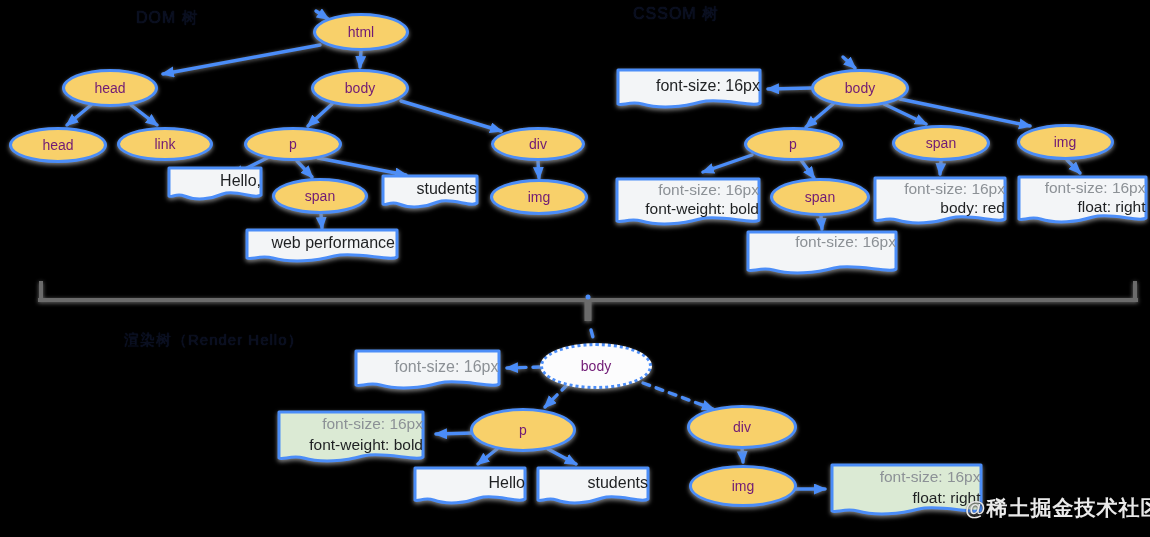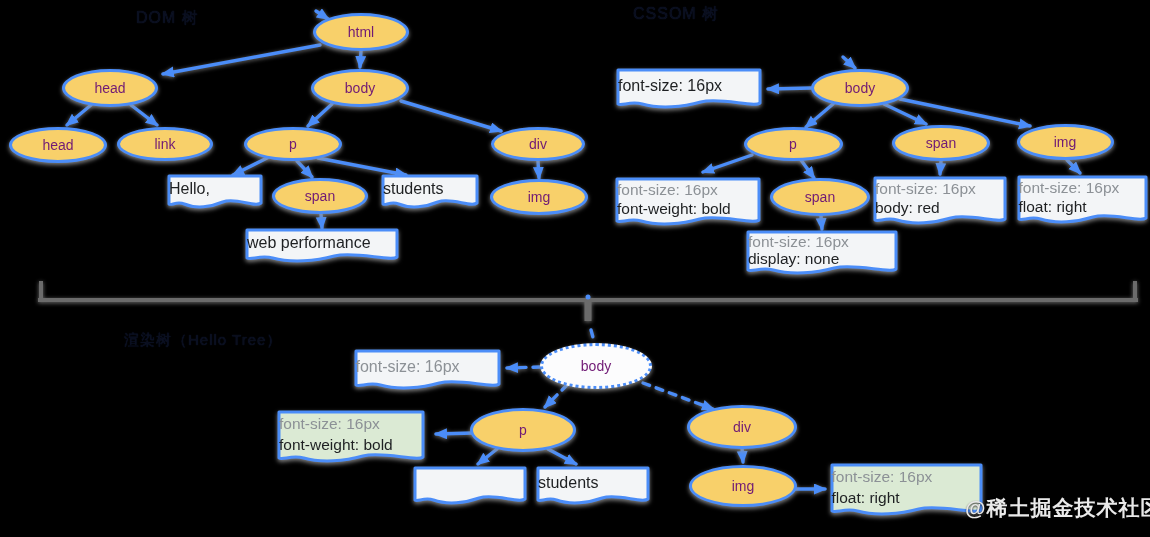--- a/index.html
+++ b/index.html
@@ -7,21 +7,21 @@
          font-family:"Liberation Sans",sans-serif;}
   #edges{position:absolute;left:0;top:0;z-index:1;
          filter:drop-shadow(0 1px 2px rgba(150,150,150,0.75));}
   .node{position:absolute;z-index:2;box-sizing:border-box;
         filter:drop-shadow(0 2px 2px rgba(150,150,150,0.85));}
   .ellipse{border-radius:50%;display:flex;align-items:center;justify-content:center;
            border:3px solid #4B8DF8;background:#F8D06A;}
   .ellipse.dotted{border-style:dotted;background:#FCFCFD;}
   .ellipse .lab{font-size:14px;color:#701a75;}
   .notebox svg{display:block;overflow:visible;}
-  .notebox .lines{position:absolute;left:2px;right:2px;top:3px;text-align:left;}
+  .notebox .lines{position:absolute;left:2px;right:2px;top:3px;text-align:right;}
   .tone-dark{color:#1E2022;}
   .tone-gray{color:#8C9196;}
   .label{position:absolute;z-index:3;color:#0a0e1c;font-size:16px;letter-spacing:1px;
          text-shadow:0 0 1px #16224a;white-space:nowrap;}
   #lbl-dom{left:136px;top:8px;}
   #lbl-cssom{left:633px;top:4px;}
   #lbl-render{left:124px;top:331px;font-size:15px;}
   .watermark{position:absolute;z-index:4;left:965px;top:494px;color:#e9e9e9;
              font-weight:bold;font-size:21px;letter-spacing:1px;
              text-shadow:0 1px 2px rgba(0,0,0,0.85);white-space:nowrap;}
@@ -88,21 +88,21 @@
       </div>
       <div class="node ellipse" style="left: 117px; top: 127px; width: 96px; height: 34px;">
         <span class="lab">link</span>
       </div>
       <div class="node ellipse" style="left: 244px; top: 127px; width: 98px; height: 34px;">
         <span class="lab">p</span>
       </div>
       <div class="node ellipse" style="left: 491px; top: 127px; width: 94px; height: 34px;">
         <span class="lab">div</span>
       </div>
-      <div class="node notebox" style="left: 167px; top: 174px; width: 96px; height: 38px;">
+      <div class="node notebox" style="left: 167px; top: 166px; width: 96px; height: 38px;">
         <svg width="96" height="38" viewBox="0 0 96 38">
           <path d="M2 2 L94 2 L94 29 C 88 34 69.12 23 55.67999999999999 28 C 44.160000000000004 33 28.799999999999997 35 17.28 30 C 9.600000000000001 27 3.84 32 2 30 Z" fill="#F3F5F7" stroke="#4B8DF8" stroke-width="3" stroke-linejoin="round"></path>
         </svg>
         <div class="lines">
           <div class="tone-dark" style="line-height: 24px; font-size: 16px;">Hello,</div>
         </div>
       </div>
       <div class="node ellipse" style="left: 272px; top: 178px; width: 96px; height: 36px;">
         <span class="lab">span</span>
       </div>
@@ -174,21 +174,20 @@
           <div class="tone-gray" style="line-height: 19px; font-size: 15.5px;">font-size: 16px</div>
           <div class="tone-dark" style="line-height: 19px; font-size: 15.5px;">float: right</div>
         </div>
       </div>
       <div class="node notebox" style="left: 746px; top: 230px; width: 152px; height: 48px;">
         <svg width="152" height="48" viewBox="0 0 152 48">
           <path d="M2 2 L150 2 L150 39 C 144 44 109.44 33 88.16 38 C 69.92 43 45.6 45 27.36 40 C 15.200000000000001 37 6.08 42 2 40 Z" fill="#F3F5F7" stroke="#4B8DF8" stroke-width="3" stroke-linejoin="round"></path>
         </svg>
         <div class="lines">
           <div class="tone-gray" style="line-height: 17px; font-size: 15.5px;">font-size: 16px</div>
-          <div class="tone-dark" style="line-height: 17px; font-size: 15.5px;">display: none</div>
         </div>
       </div>
       <div class="node notebox" style="left: 353.5px; top: 349px; width: 147px; height: 44px;">
         <svg width="147" height="44" viewBox="0 0 147 44">
           <path d="M2 2 L145 2 L145 35 C 139 40 105.83999999999999 29 85.25999999999999 34 C 67.62 39 44.1 41 26.459999999999997 36 C 14.700000000000001 33 5.88 38 2 36 Z" fill="#F3F5F7" stroke="#4B8DF8" stroke-width="3" stroke-linejoin="round"></path>
         </svg>
         <div class="lines">
           <div class="tone-gray" style="line-height: 30px; font-size: 16px;">font-size: 16px</div>
         </div>
       </div>
@@ -204,20 +203,23 @@
         </svg>
         <div class="lines">
           <div class="tone-gray" style="line-height: 21px; font-size: 15.5px;">font-size: 16px</div>
           <div class="tone-dark" style="line-height: 21px; font-size: 15.5px;">font-weight: bold</div>
         </div>
       </div>
       <div class="node notebox" style="left: 413px; top: 466px; width: 114px; height: 42px;">
         <svg width="114" height="42" viewBox="0 0 114 42">
           <path d="M2 2 L112 2 L112 33 C 106 38 82.08 27 66.11999999999999 32 C 52.440000000000005 37 34.199999999999996 39 20.52 34 C 11.4 31 4.5600000000000005 36 2 34 Z" fill="#F3F5F7" stroke="#4B8DF8" stroke-width="3" stroke-linejoin="round"></path>
         </svg>
+        <div class="lines">
+          <div class="tone-dark" style="line-height: 28px; font-size: 16px;">Hello</div>
+        </div>
       </div>
       <div class="node notebox" style="left: 536px; top: 466px; width: 114px; height: 42px;">
         <svg width="114" height="42" viewBox="0 0 114 42">
           <path d="M2 2 L112 2 L112 33 C 106 38 82.08 27 66.11999999999999 32 C 52.440000000000005 37 34.199999999999996 39 20.52 34 C 11.4 31 4.5600000000000005 36 2 34 Z" fill="#F3F5F7" stroke="#4B8DF8" stroke-width="3" stroke-linejoin="round"></path>
         </svg>
         <div class="lines">
           <div class="tone-dark" style="line-height: 28px; font-size: 16px;">students</div>
         </div>
       </div>
       <div class="node ellipse" style="left: 687px; top: 405px; width: 110px; height: 44px;">
@@ -231,15 +233,15 @@
           <path d="M2 2 L151 2 L151 47 C 145 52 110.16 41 88.74 46 C 70.38000000000001 51 45.9 53 27.54 48 C 15.3 45 6.12 50 2 48 Z" fill="#DBEAD4" stroke="#4B8DF8" stroke-width="3" stroke-linejoin="round"></path>
         </svg>
         <div class="lines">
           <div class="tone-gray" style="line-height: 21px; font-size: 15.5px;">font-size: 16px</div>
           <div class="tone-dark" style="line-height: 21px; font-size: 15.5px;">float: right</div>
         </div>
       </div>
     </div>
   <div class="label" id="lbl-dom">DOM 树</div>
   <div class="label" id="lbl-cssom">CSSOM 树</div>
-  <div class="label" id="lbl-render">渲染树（Hello Tree）</div>
+  <div class="label" id="lbl-render">渲染树（Render Hello）</div>
   <div class="watermark">@稀土掘金技术社区</div>
 </div>
 
 </body></html>

